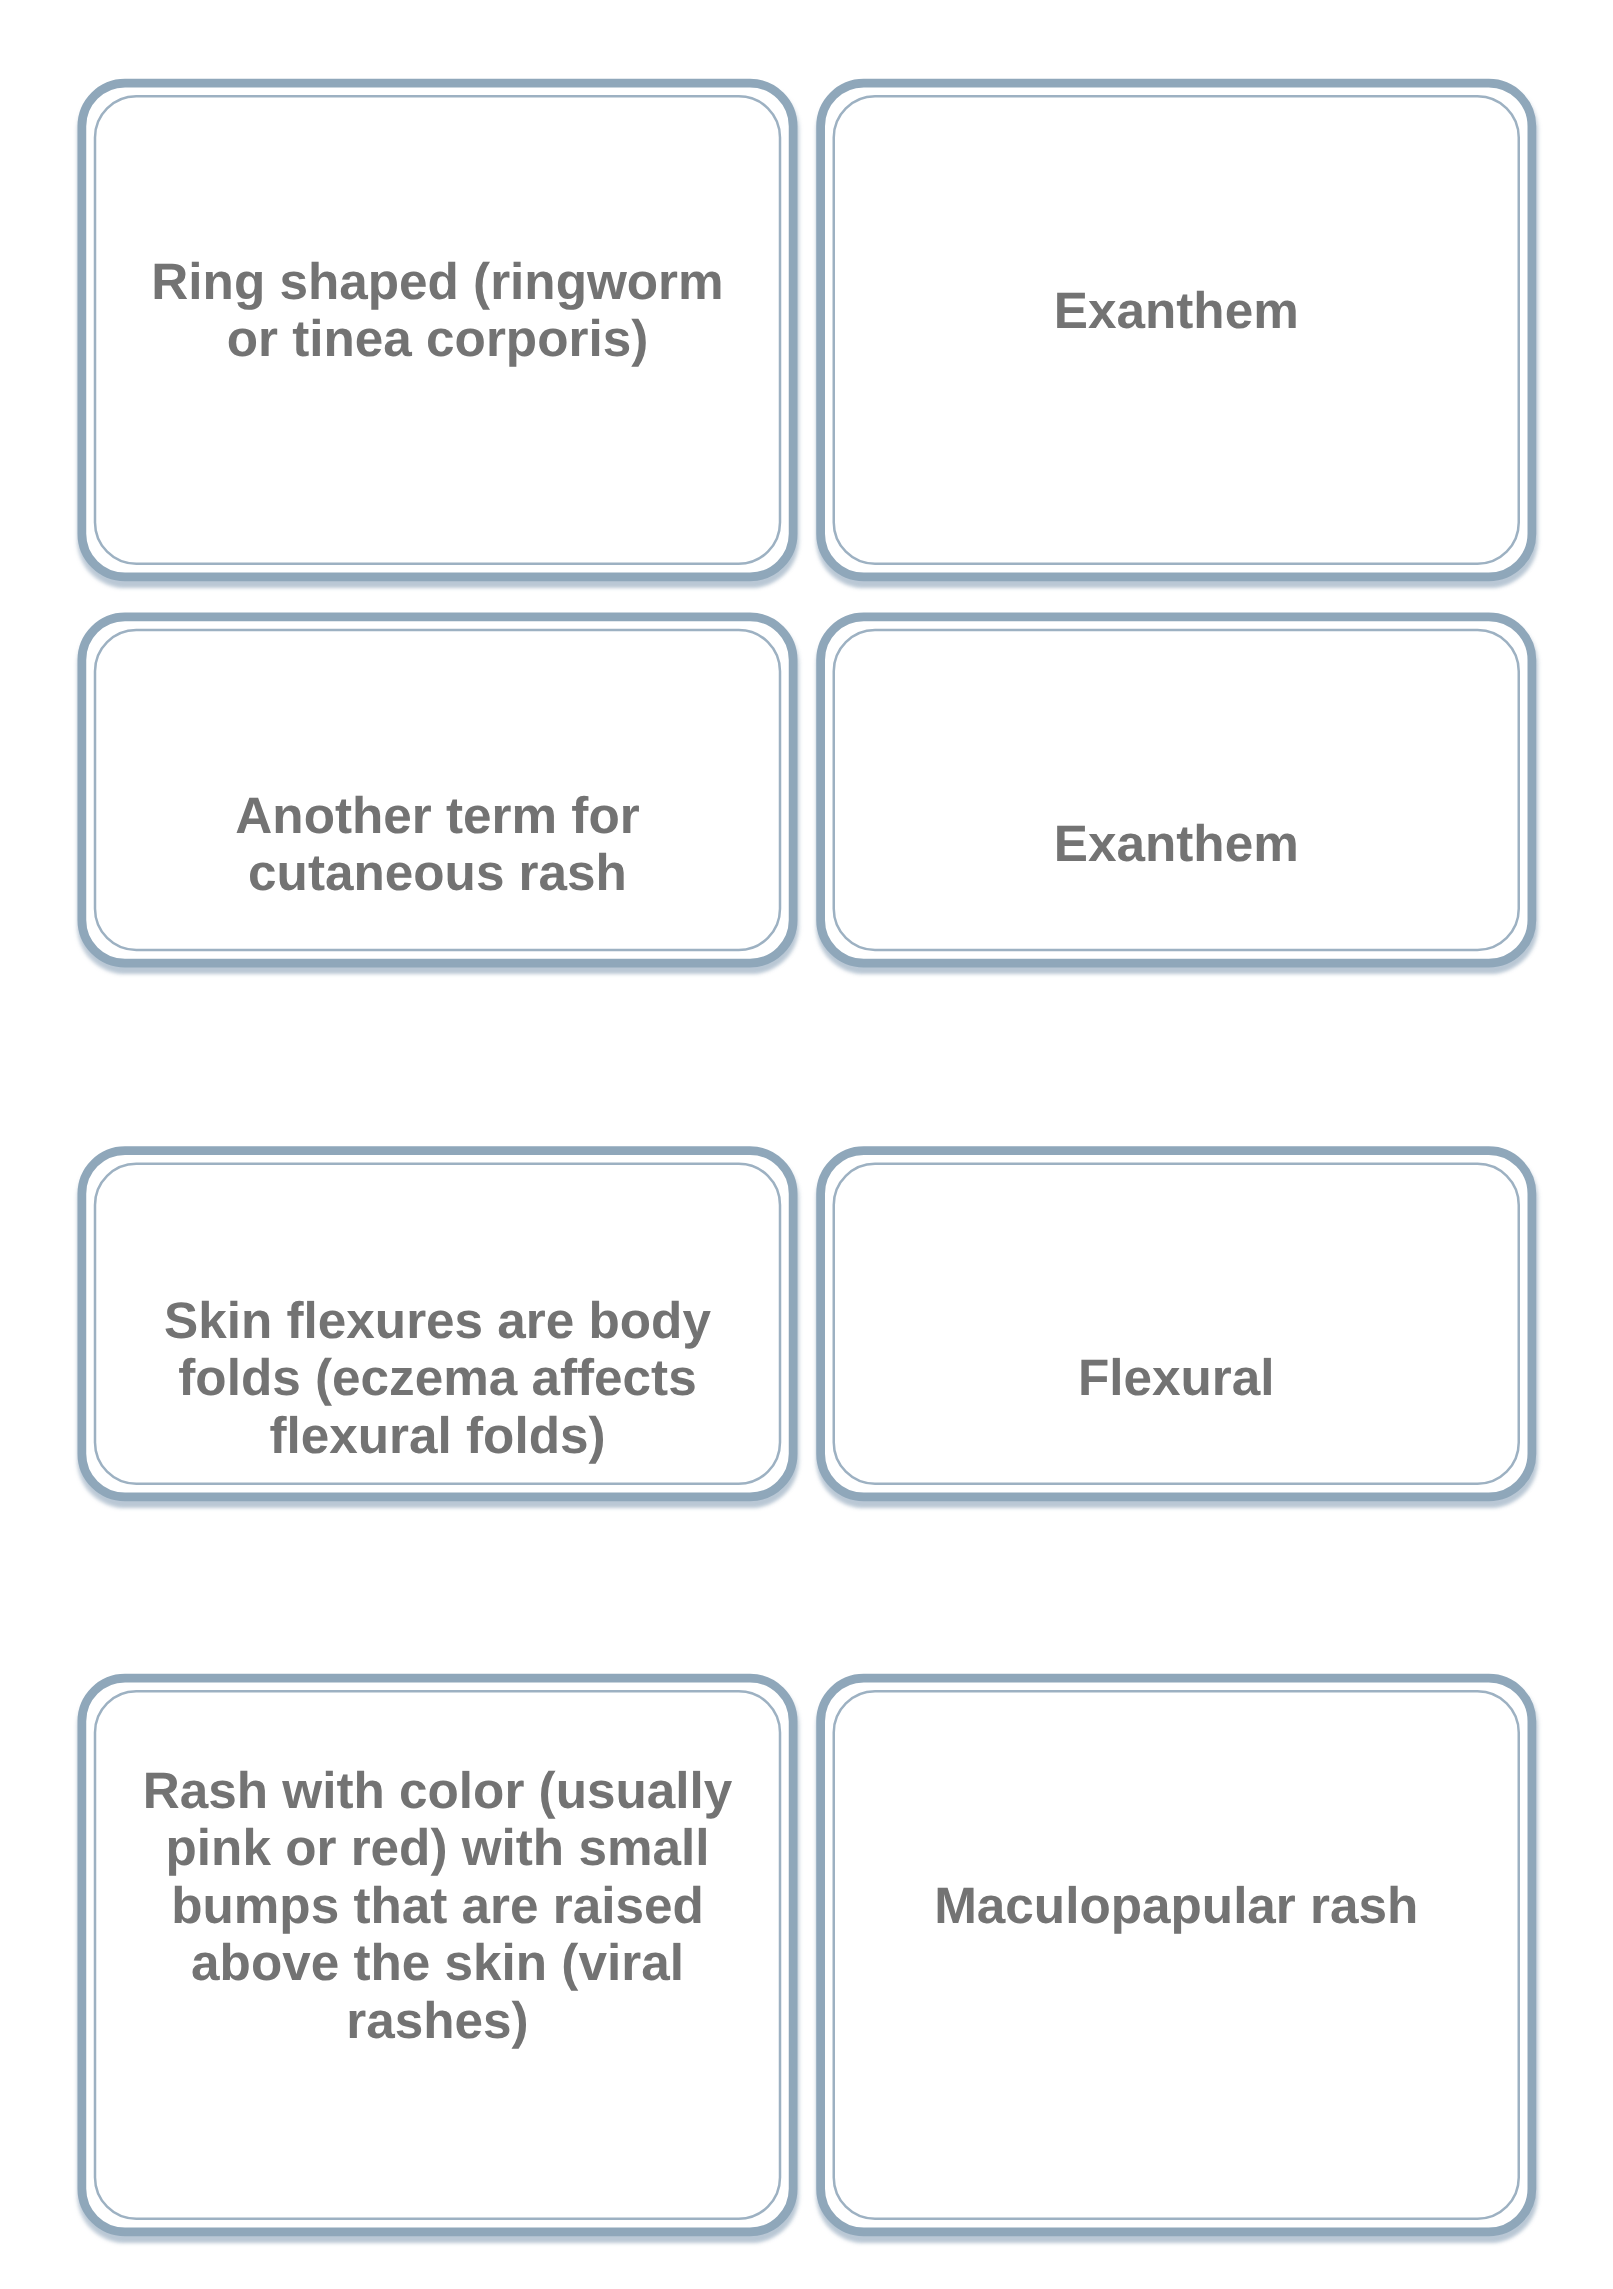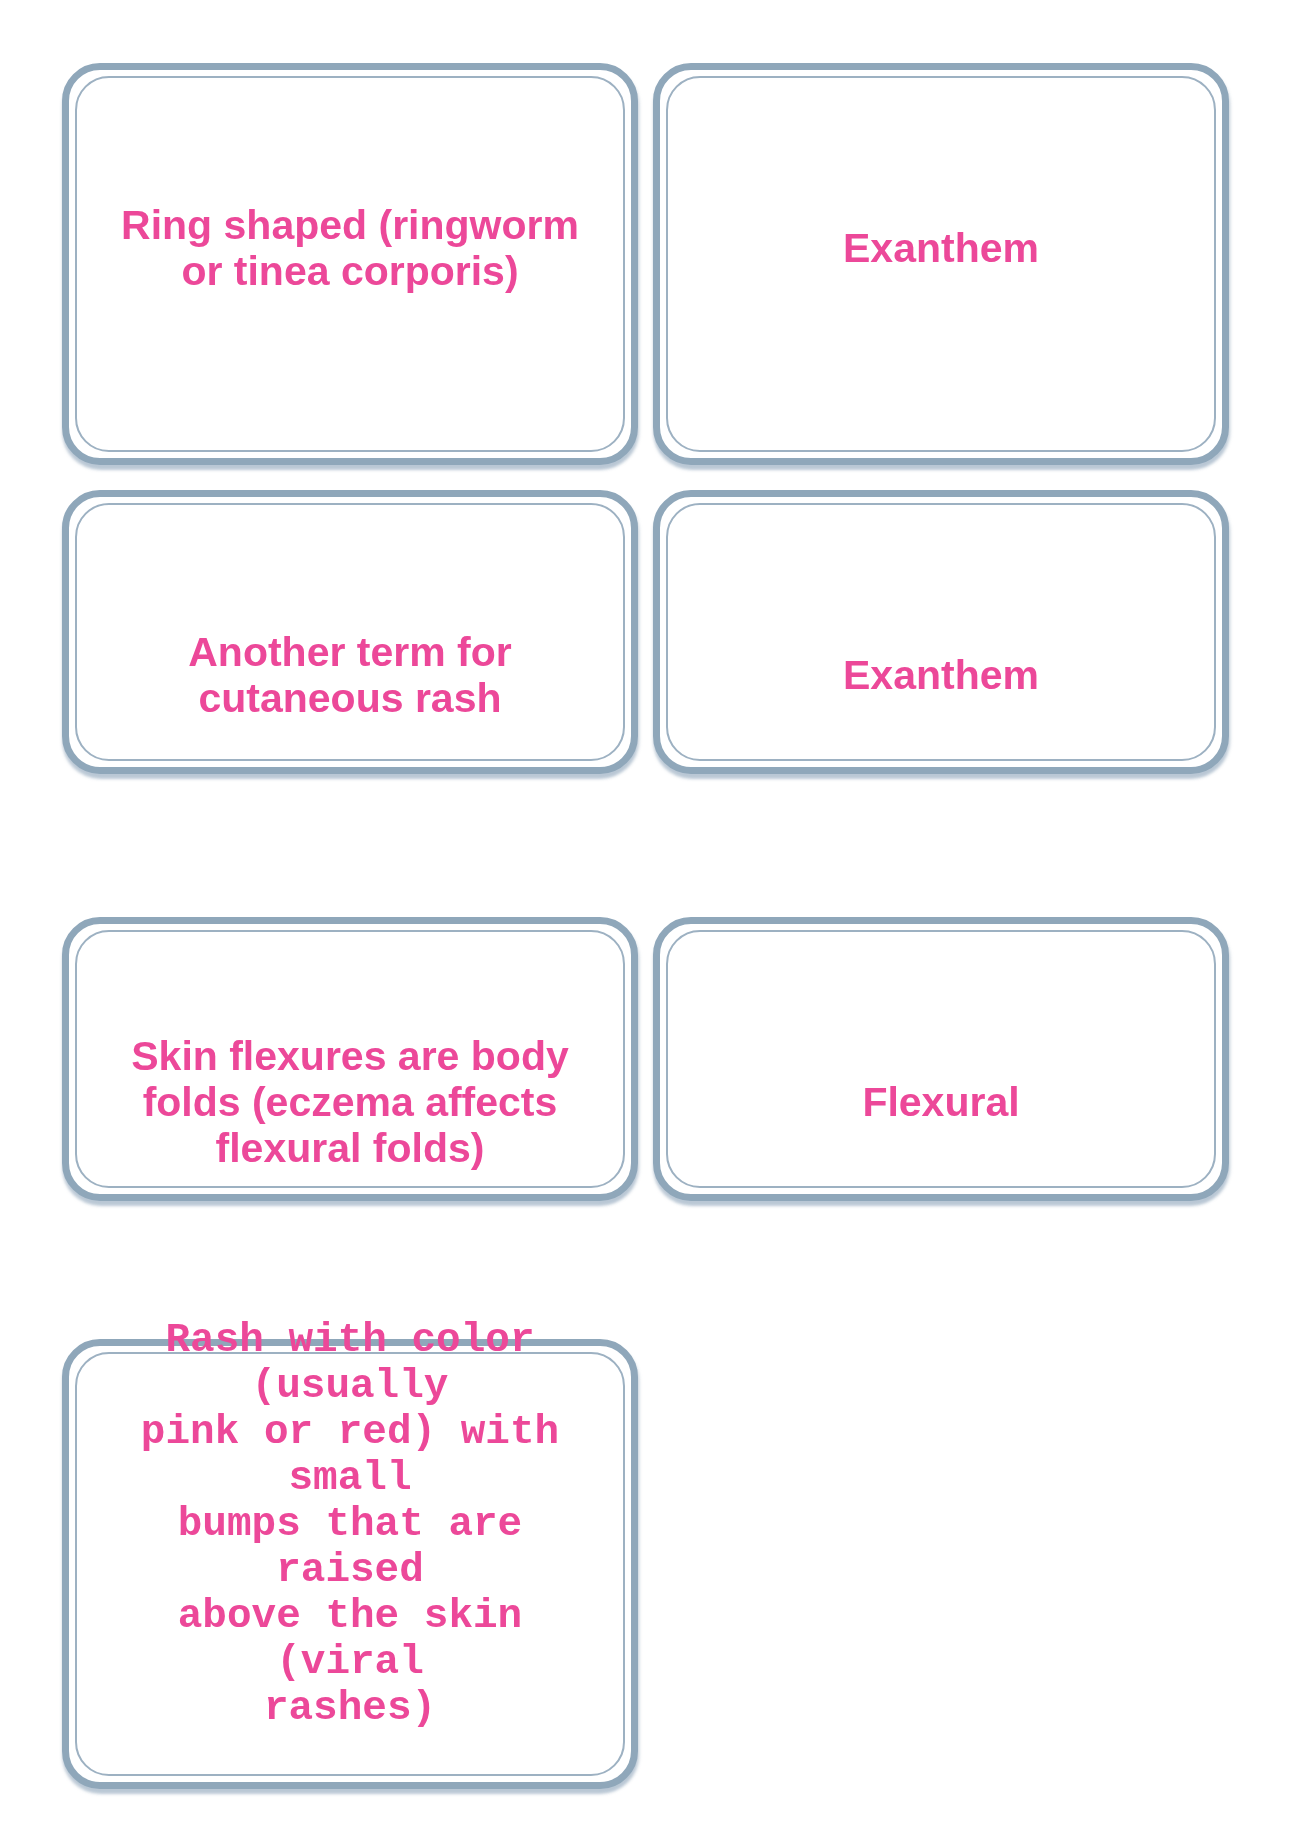--- a/index.html
+++ b/index.html
@@ -17,40 +17,40 @@
     background:#ffffff;
     border:7px solid #8fa7ba;
     border-radius:38px;
     box-shadow:0 5px 3px rgba(144,166,188,0.5), 2px 4px 3px rgba(144,166,188,0.25);
   }
   .card.col-left{left:62px;}
   .card.col-right{left:653px;}
   .row1{top:63px;height:402px;}
   .row2{top:490px;height:284px;}
   .row3{top:917px;height:284px;}
-  .row4{top:1339px;height:450px;font-family:Liberation Mono, monospace;}
+  .row4{top:1339px;height:450px;}
   .card-inner{
     position:absolute;
     inset:6px;
     border:2px solid #9db1c2;
     border-radius:34px;
   }
   .card-textwrap{
     position:absolute;
     left:0;right:0;top:0;
     height:340px;
     display:flex;
     align-items:center;
     justify-content:center;
   }
   .card-text{
     font-weight:bold;
     font-size:41px;
     line-height:46px;
-    color:#ec4899;
+    color:#737373;
     text-align:center;
     white-space:pre-line;
     padding:0 20px;
   }
 </style>
 </head>
 <body>
 
 <div class="page">
 
@@ -111,14 +111,21 @@
       <div class="card-textwrap">
         <div class="card-text">Rash with color (usually
 pink or red) with small
 bumps that are raised
 above the skin (viral
 rashes)</div>
       </div>
     </div>
   </div>
 
+  <div class="card col-right row4">
+    <div class="card-inner">
+      <div class="card-textwrap">
+        <div class="card-text">Maculopapular rash</div>
+      </div>
+    </div>
+  </div>
 
 </div>
 
 </body></html>

